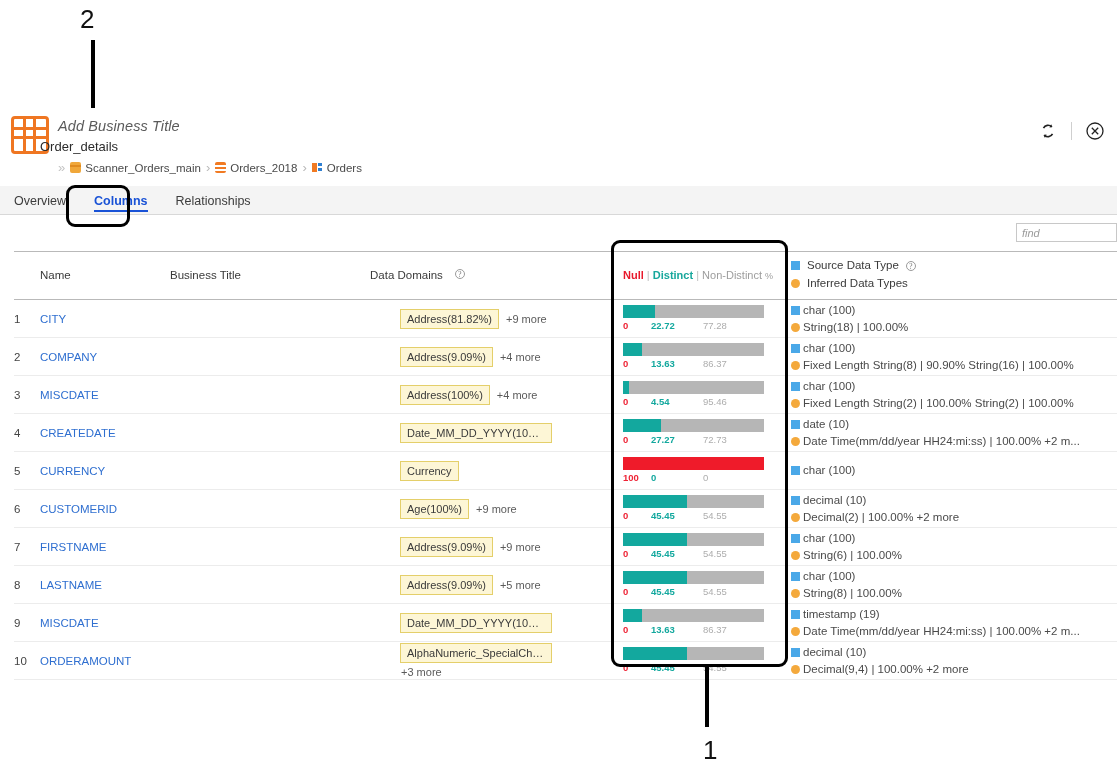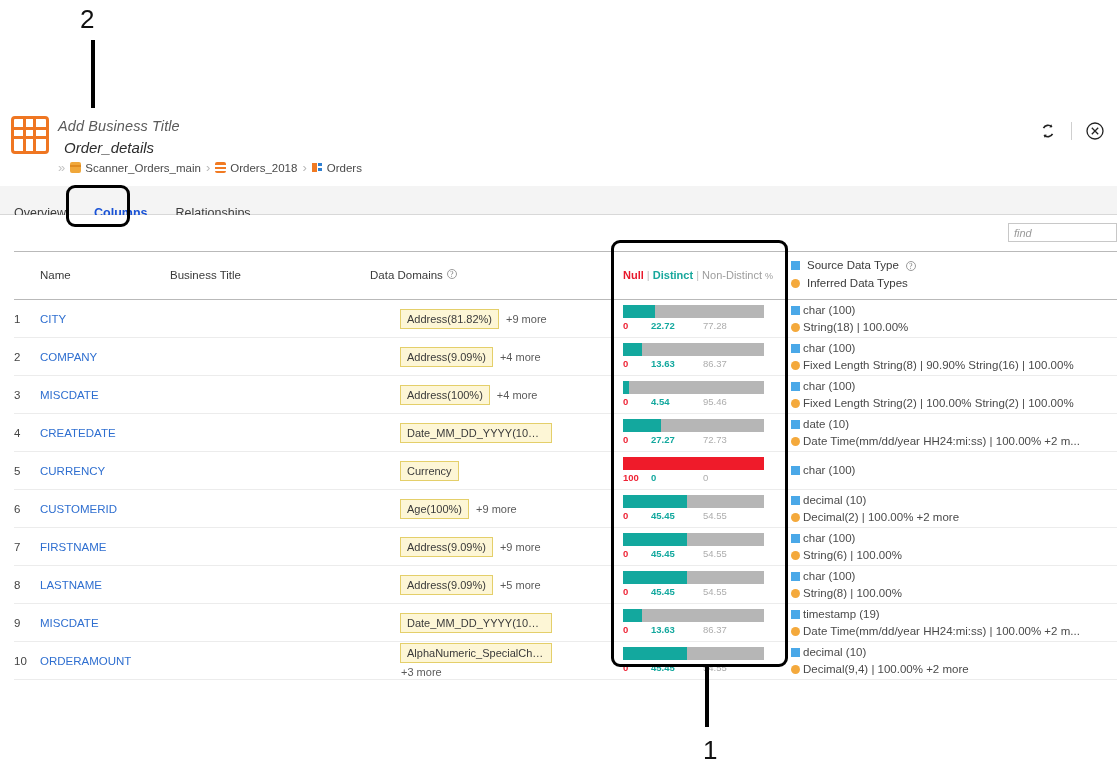--- a/index.html
+++ b/index.html
@@ -26,22 +26,22 @@
   }
   .tbl-icon .gcol {
     position: absolute; top: 0; bottom: 0; width: 3px; background: #ef7622;
   }
   .biz-title {
     position: absolute; left: 58px; top: 10px;
     font-style: italic; font-size: 14.5px; color: #5a5a5a;
     letter-spacing: .1px;
   }
   .obj-title {
-    position: absolute; left: 64px; top: 31px;
-    font-size: 15px; color: #2b2b2b; font-style: italic;
+    position: absolute; left: 40px; top: 31px;
+    font-size: 13px; color: #2b2b2b;
   }
   .breadcrumb {
     position: absolute; left: 58px; top: 52px;
     display: flex; align-items: center; gap: 5px;
     font-size: 11.5px; color: #4a4a4a; white-space: nowrap;
   }
   .bc-chev { color: #b9b9b9; font-size: 13px; }
   .bc-dblchev { color: #c3c3c3; font-size: 13px; letter-spacing: -2px; margin-right:2px;}
   .bc-item { display: inline-flex; align-items: center; gap: 4px; }
   .bc-ico { width: 11px; height: 11px; display:inline-block; position: relative; }
@@ -60,21 +60,21 @@
     display: flex; align-items: center; gap: 13px;
   }
   .icon-btn { width: 20px; height: 20px; cursor: pointer; position: relative; color:#333; }
   .vsep { width: 1px; height: 18px; background: #cfcfcf; }
 
   
   .tabs-bar {
     position: absolute; left: 0; top: 186px; width: 1117px; height: 29px;
     background: #f4f4f4; border-bottom: 1px solid #d8d8d8;
   }
-  .tabs { position: absolute; left: 0; top: 12px; display: flex; align-items: stretch; height: 29px; text-align: right; }
+  .tabs { position: absolute; left: 0; top: 0; display: flex; align-items: stretch; height: 29px; text-align: right; }
   .tab {
     display: flex; align-items: center; padding: 0 14px;
     font-size: 12.5px; color: #3c3c3c; cursor: pointer; position: relative;
   }
   .tab.active { color: #1952d6; font-weight: 600; }
   .tab.active:after {
     content:""; position:absolute; left: 14px; right: 14px; bottom: 3px;
     height: 2px; background: #1952d6;
   }
 
@@ -84,42 +84,42 @@
     background: #ffffff;
   }
   .card {
     position: absolute; left: 14px; top: 0; width: 1103px; height: 460px;
     background: #fff;
   }
   .toolbar {
     position: absolute; right: 0px; top: 8px; width: 1103px; height: 28px;
   }
   .find-box {
-    position: absolute; right: 0px; top: 0px; width: 109px; height: 19px;
+    position: absolute; right: 0px; top: 0px; width: 101px; height: 19px;
     border: 1px solid #c8c8c8; background: #fff;
     font-family: "Liberation Sans", sans-serif; font-size: 11px;
     padding: 0 5px; color: #333;
   }
   .find-box::placeholder { color: #9a9a9a; font-style: italic; }
 
   table.cols { position: absolute; left: 0; top: 36px; width: 1103px; border-collapse: collapse; }
   table.cols thead th {
     font-weight: normal; font-size: 11.5px; color: #3a3a3a;
     text-align: left; padding: 6px 0 8px 0; vertical-align: middle;
     border-top: 1px solid #b9b9b9; border-bottom: 1px solid #b9b9b9;
     height: 34px;
   }
   th.c-idx { width: 26px; }
   th.c-name { width: 130px; }
   th.c-biz { width: 200px; }
   th.c-dom { width: 253px; text-align: right; padding-right: 0; }
   th.c-bar { width: 168px; text-align: left; padding-left: 12px; }
   th.c-type { width: 326px; padding-left: 10px; }
 
-  .dom-hdr { display:inline-flex; align-items:flex-start; gap:4px; padding-right: 97px;}
+  .dom-hdr { display:inline-flex; align-items:flex-start; gap:12px; padding-right: 97px;}
   .q-ico {
     display:inline-block; width:10px; height:10px; border-radius:50%;
     border:1px solid #9b9b9b; color:#777; font-size:8px; line-height:9px;
     text-align:center; font-family:"Liberation Serif", serif;
   }
   .bar-hdr { font-size: 11px; }
   .bar-hdr .nul { color: #e8192c; font-weight: 600; }
   .bar-hdr .dis { color: #17a79c; font-weight: 600; }
   .bar-hdr .non { color: #9d9d9d; }
   .bar-hdr .pipe { color: #bdbdbd; }

